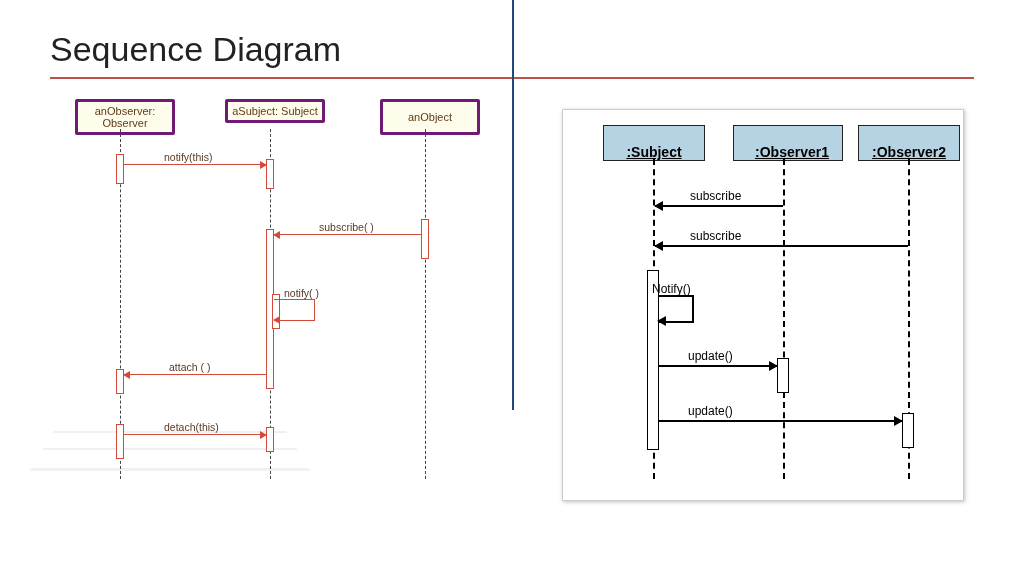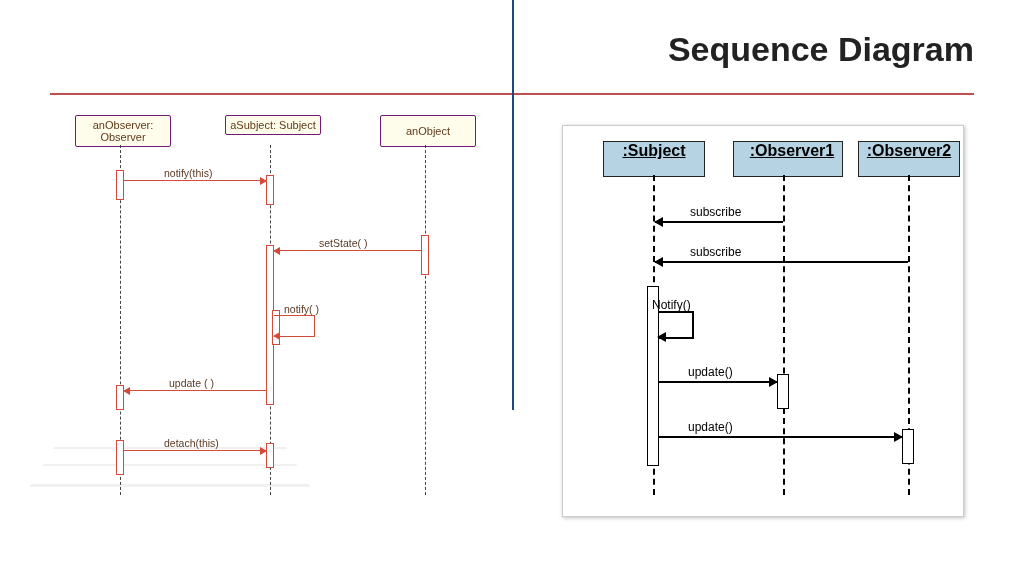--- a/index.html
+++ b/index.html
@@ -12,24 +12,23 @@
   }
   .slide {
     width: 1024px;
     height: 576px;
     position: relative;
     padding: 30px 50px 20px 50px;
     box-sizing: border-box;
   }
   .title {
     font-size: 34px;
-    font-weight: 700;
+    font-weight: 400;
     color: #222;
-    margin-bottom: 24px;
-    text-align: right;
+    margin-bottom: 8px;
   }
   .rule {
     height: 2px;
     background: #c0504d;
     width: 100%;
   }
   .content {
     display: flex;
     margin-top: 20px;
     gap: 20px;
@@ -55,21 +54,21 @@
     width: 420px;
     height: 400px;
     font-size: 11px;
   }
   .actor-box {
     position: absolute;
     top: 0;
     width: 90px;
     text-align: center;
     background: #fefdeb;
-    border: 1px solid #701a75;
+    border: 3px solid #701a75;
     color: #603a1a;
     font-size: 11px;
     padding: 3px 2px;
     line-height: 1.1;
     border-radius: 2px;
   }
   .lifeline-l {
     position: absolute;
     top: 30px;
     width: 0;
@@ -141,25 +140,25 @@
     font-size: 12px;
   }
   .actor-box-r {
     position: absolute;
     top: 15px;
     width: 100px;
     height: 34px;
     background: #b6d3e4;
     border: 1.5px solid #222;
     display: flex;
-    align-items: flex-start;
+    align-items: flex-end;
     justify-content: center;
     font-weight: bold;
     text-decoration: underline;
-    font-size: 16px;
+    font-size: 14px;
   }
   .lifeline-r {
     position: absolute;
     top: 49px;
     width: 0;
     border-left: 2.4px dashed #000;
   }
   .msg-r {
     position: absolute;
     height: 2px;
@@ -264,26 +263,26 @@
         <div class="act-bar" style="left:381px;top:120px;height:40px;"></div>
         <div class="act-bar" style="left:232px;top:195px;height:35px;"></div>
         <div class="act-bar" style="left:76px;top:270px;height:25px;"></div>
         <div class="act-bar" style="left:76px;top:325px;height:35px;"></div>
         <div class="act-bar" style="left:226px;top:328px;height:25px;"></div>
 
         <div class="msg-l arrow-r" style="left:84px;top:65px;width:142px;">
           <span class="lbl" style="left:40px;">notify(this)</span>
         </div>
         <div class="msg-l arrow-l" style="left:234px;top:135px;width:147px;">
-          <span class="lbl" style="left:45px;">setState( )</span>
+          <span class="lbl" style="left:45px;">subscribe( )</span>
         </div>
         <div class="self-loop" style="left:234px;top:200px;"></div>
         <span style="position:absolute;left:244px;top:188px;font-size:10.5px;color:#5a3a24;">notify( )</span>
         <div class="msg-l arrow-l" style="left:84px;top:275px;width:142px;">
-          <span class="lbl" style="left:45px;">update ( )</span>
+          <span class="lbl" style="left:45px;">attach ( )</span>
         </div>
         <div class="msg-l arrow-r" style="left:84px;top:335px;width:142px;">
           <span class="lbl" style="left:40px;">detach(this)</span>
         </div>
       </div>
     </div>
 
     <div class="vline"></div>
 
     <div class="right-panel">

